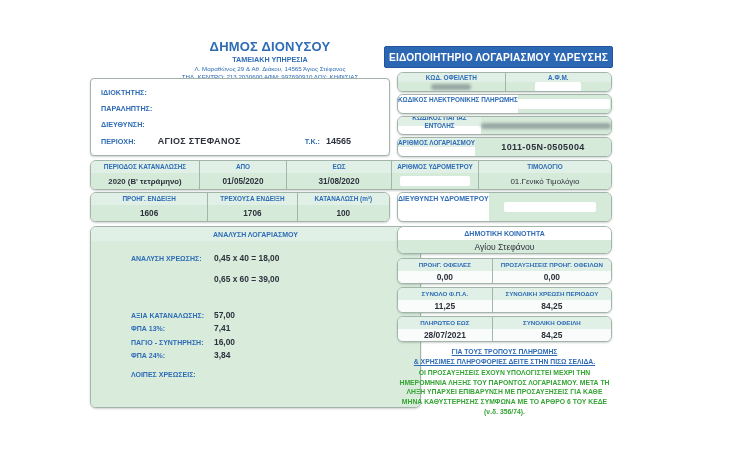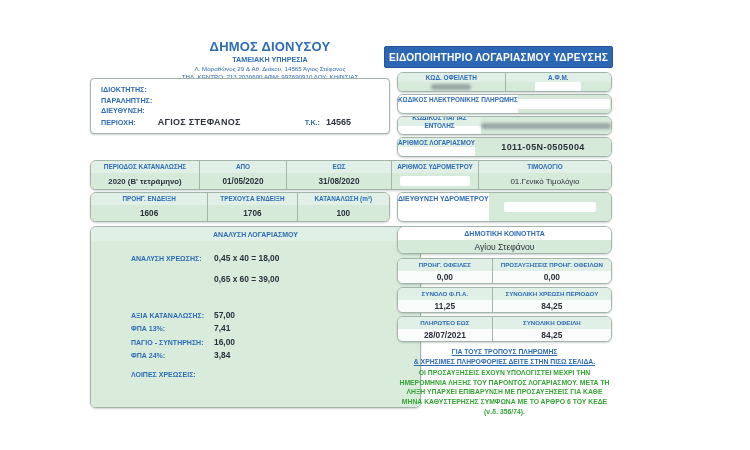--- a/index.html
+++ b/index.html
@@ -29,21 +29,21 @@
   .org-dept{font-size:7.2px;font-weight:bold;margin-top:1px;}
   .org-addr{font-size:6.2px;margin-top:1px;}
   .org-contact{font-size:6.2px;margin-top:1px;}
   .title-bar{
     position:absolute;left:384px;top:46px;width:229px;height:22px;
     background:#2c67b4;border:1px solid #24549b;border-radius:2px;
     color:#fff;font-size:10.2px;font-weight:bold;letter-spacing:.2px;
     display:flex;align-items:center;justify-content:center;box-sizing:border-box;
   }
   
-  .customer{left:90px;top:78px;width:300px;height:56px;border-radius:4px;
+  .customer{left:90px;top:78px;width:300px;height:78px;border-radius:4px;
     display:flex;flex-direction:column;justify-content:space-around;padding:5px 10px;}
   .cust-row{font-size:7.2px;display:flex;align-items:baseline;}
   .cust-row .area-val{font-size:9px;margin-left:22px;letter-spacing:.3px;}
   .cust-row .tk{margin-left:auto;margin-right:6px;}
   .cust-row .tk-val{font-size:9px;margin-right:28px;}
   
   .codes1{left:397px;top:72px;width:215px;height:20px;display:grid;grid-template-columns:50% 50%;}
   .codes1 .col{display:flex;flex-direction:column;}
   .codes1 .col + .col{border-left:1px solid #a3b5aa;}
   .codes1 .cellh{height:9px;}

